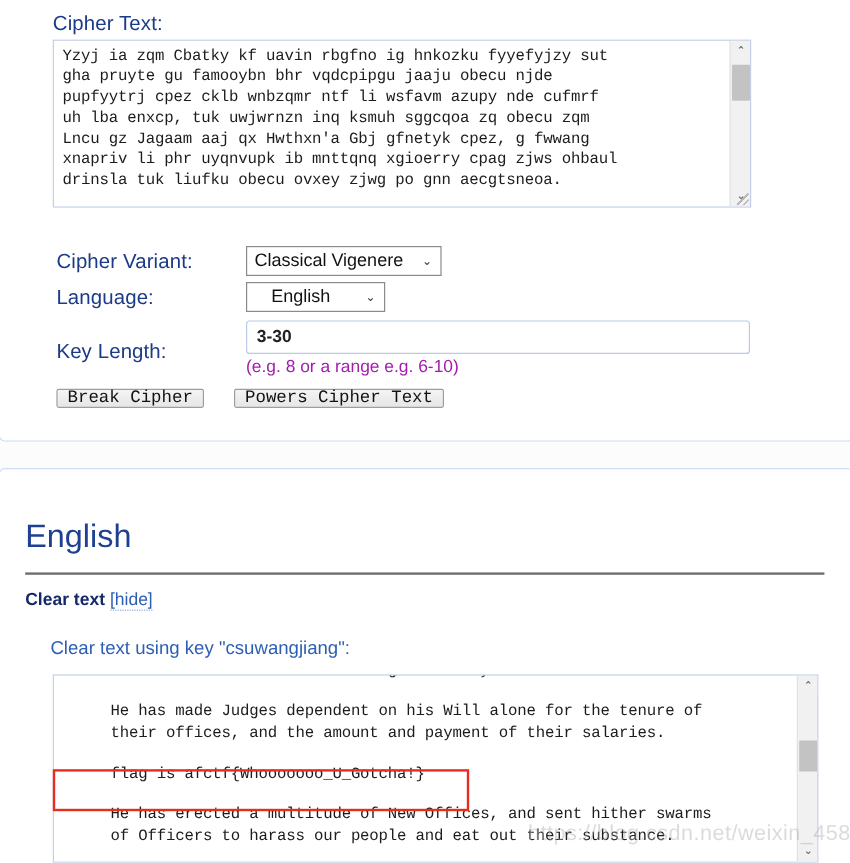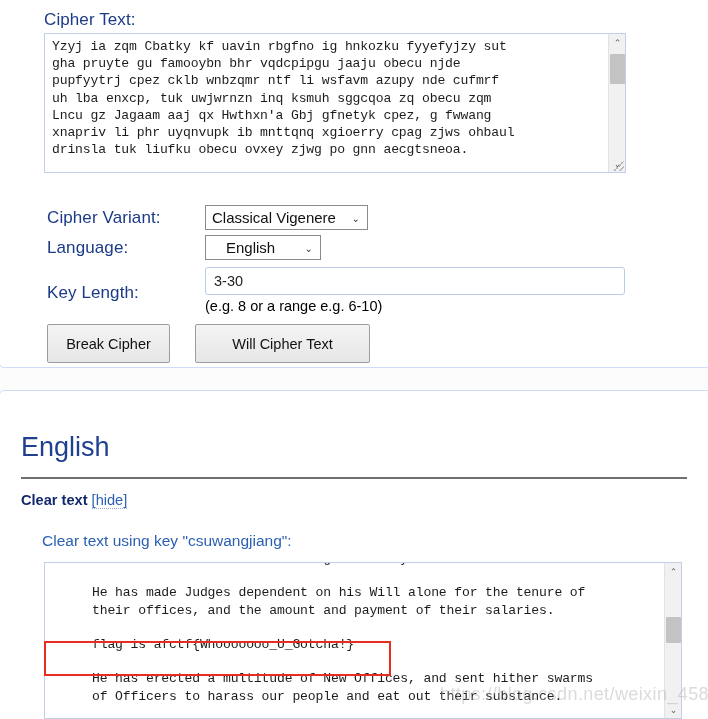--- a/index.html
+++ b/index.html
@@ -133,40 +133,41 @@
     position: absolute;
     left: 205px; top: 267px;
     width: 420px; height: 28px;
     border: 1px solid #b9cbe8;
     border-radius: 3px;
     background: #ffffff;
     color: #222;
     font-size: 14.5px;
     padding-left: 8px;
     line-height: 26px;
+    font-weight: bold;
   }
 
   .hint {
     position: absolute;
     left: 205px; top: 298px;
-    color: #000000;
+    color: #a21caf;
     font-size: 14.5px;
   }
 
   
   .btn {
     position: absolute;
-    height: 39px;
+    height: 16px;
     background: linear-gradient(#f4f4f4, #e6e6e6);
     border: 1px solid #9d9d9d;
     border-radius: 2px;
     color: #111;
     font-size: 14.5px;
     display: flex; align-items: center; justify-content: center;
-    font-family: Liberation Sans, sans-serif;
+    font-family: Liberation Mono, monospace;
   }
   #btn-break { left: 47px; top: 324px; width: 123px; }
   #btn-clear { left: 195px; top: 324px; width: 175px; }
 
   
   #result-title {
     position: absolute;
     left: 21px; top: 432px;
     color: #1f3f90;
     font-size: 27px;
@@ -266,21 +267,21 @@
       <span class="caret">⌄</span>
     </div>
 
     <div class="form-label" style="position:absolute;left:47px;top:283px;text-align:right;">Key Length:</div>
     <div id="key-input">
       <span>3-30</span>
     </div>
     <div class="hint">(e.g. 8 or a range e.g. 6-10)</div>
 
     <div class="btn" id="btn-break">Break Cipher</div>
-    <div class="btn" id="btn-clear">Will Cipher Text</div>
+    <div class="btn" id="btn-clear">Powers Cipher Text</div>
 
     <div id="result-title">English</div>
     <div id="result-rule"></div>
 
     <div id="cleartext-head">
       <span>Clear text</span>
       <span class="hide-link">[hide]</span>
     </div>
 
     <div id="key-line">Clear text using key "csuwangjiang":</div>

